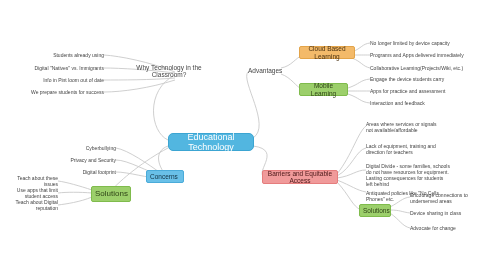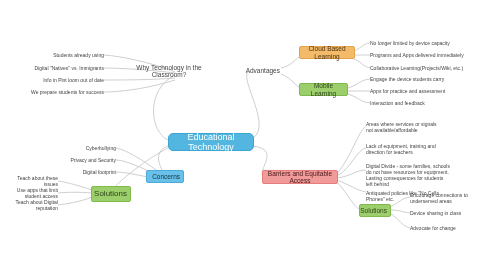--- a/index.html
+++ b/index.html
@@ -10,21 +10,21 @@
     overflow:hidden;
     position:relative;
   }
   #canvas{position:absolute;left:0;top:0;width:486px;height:270px;}
   svg.links{position:absolute;left:0;top:0;width:486px;height:270px;}
   .node{
     position:absolute;
     box-sizing:border-box;
     display:flex;
     align-items:center;
-    justify-content:flex-end;
+    justify-content:flex-start;
     text-align:center;
     line-height:1.15;
     border-radius:4px;
   }
   .center{
     background:#52b6e0;
     border:1px solid #3ca5d2;
     color:#ffffff;
     font-size:9px;
     border-radius:5px;

